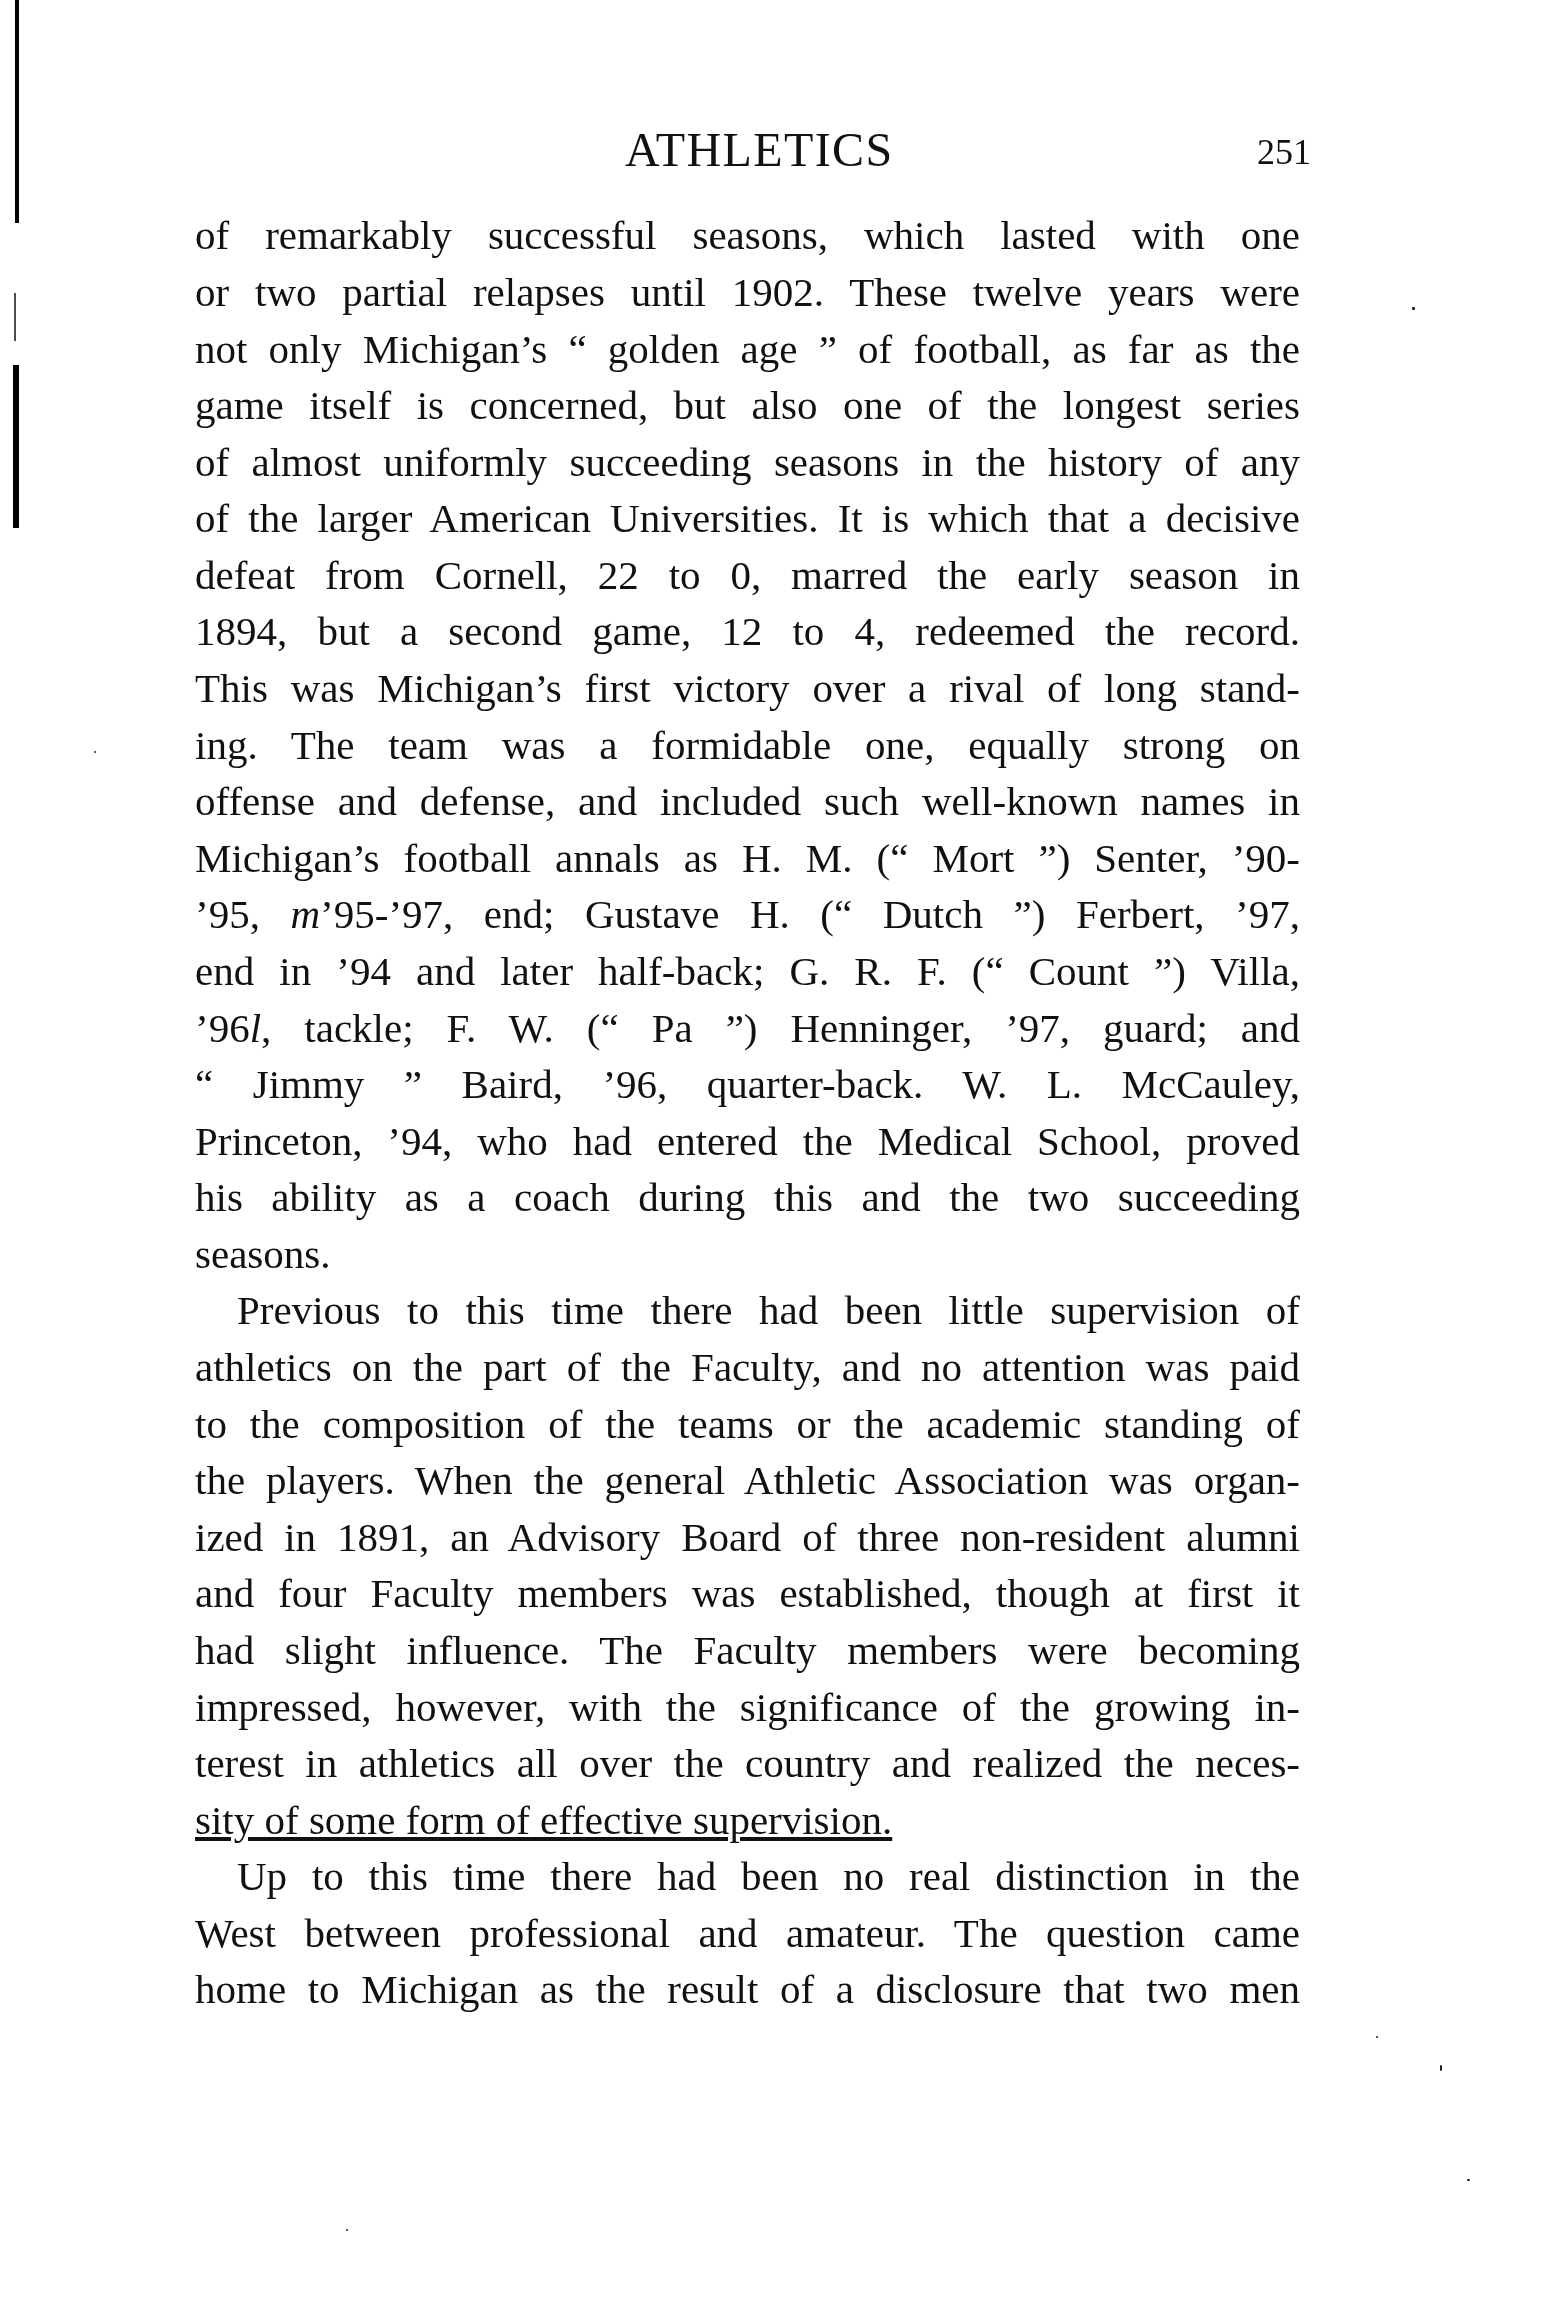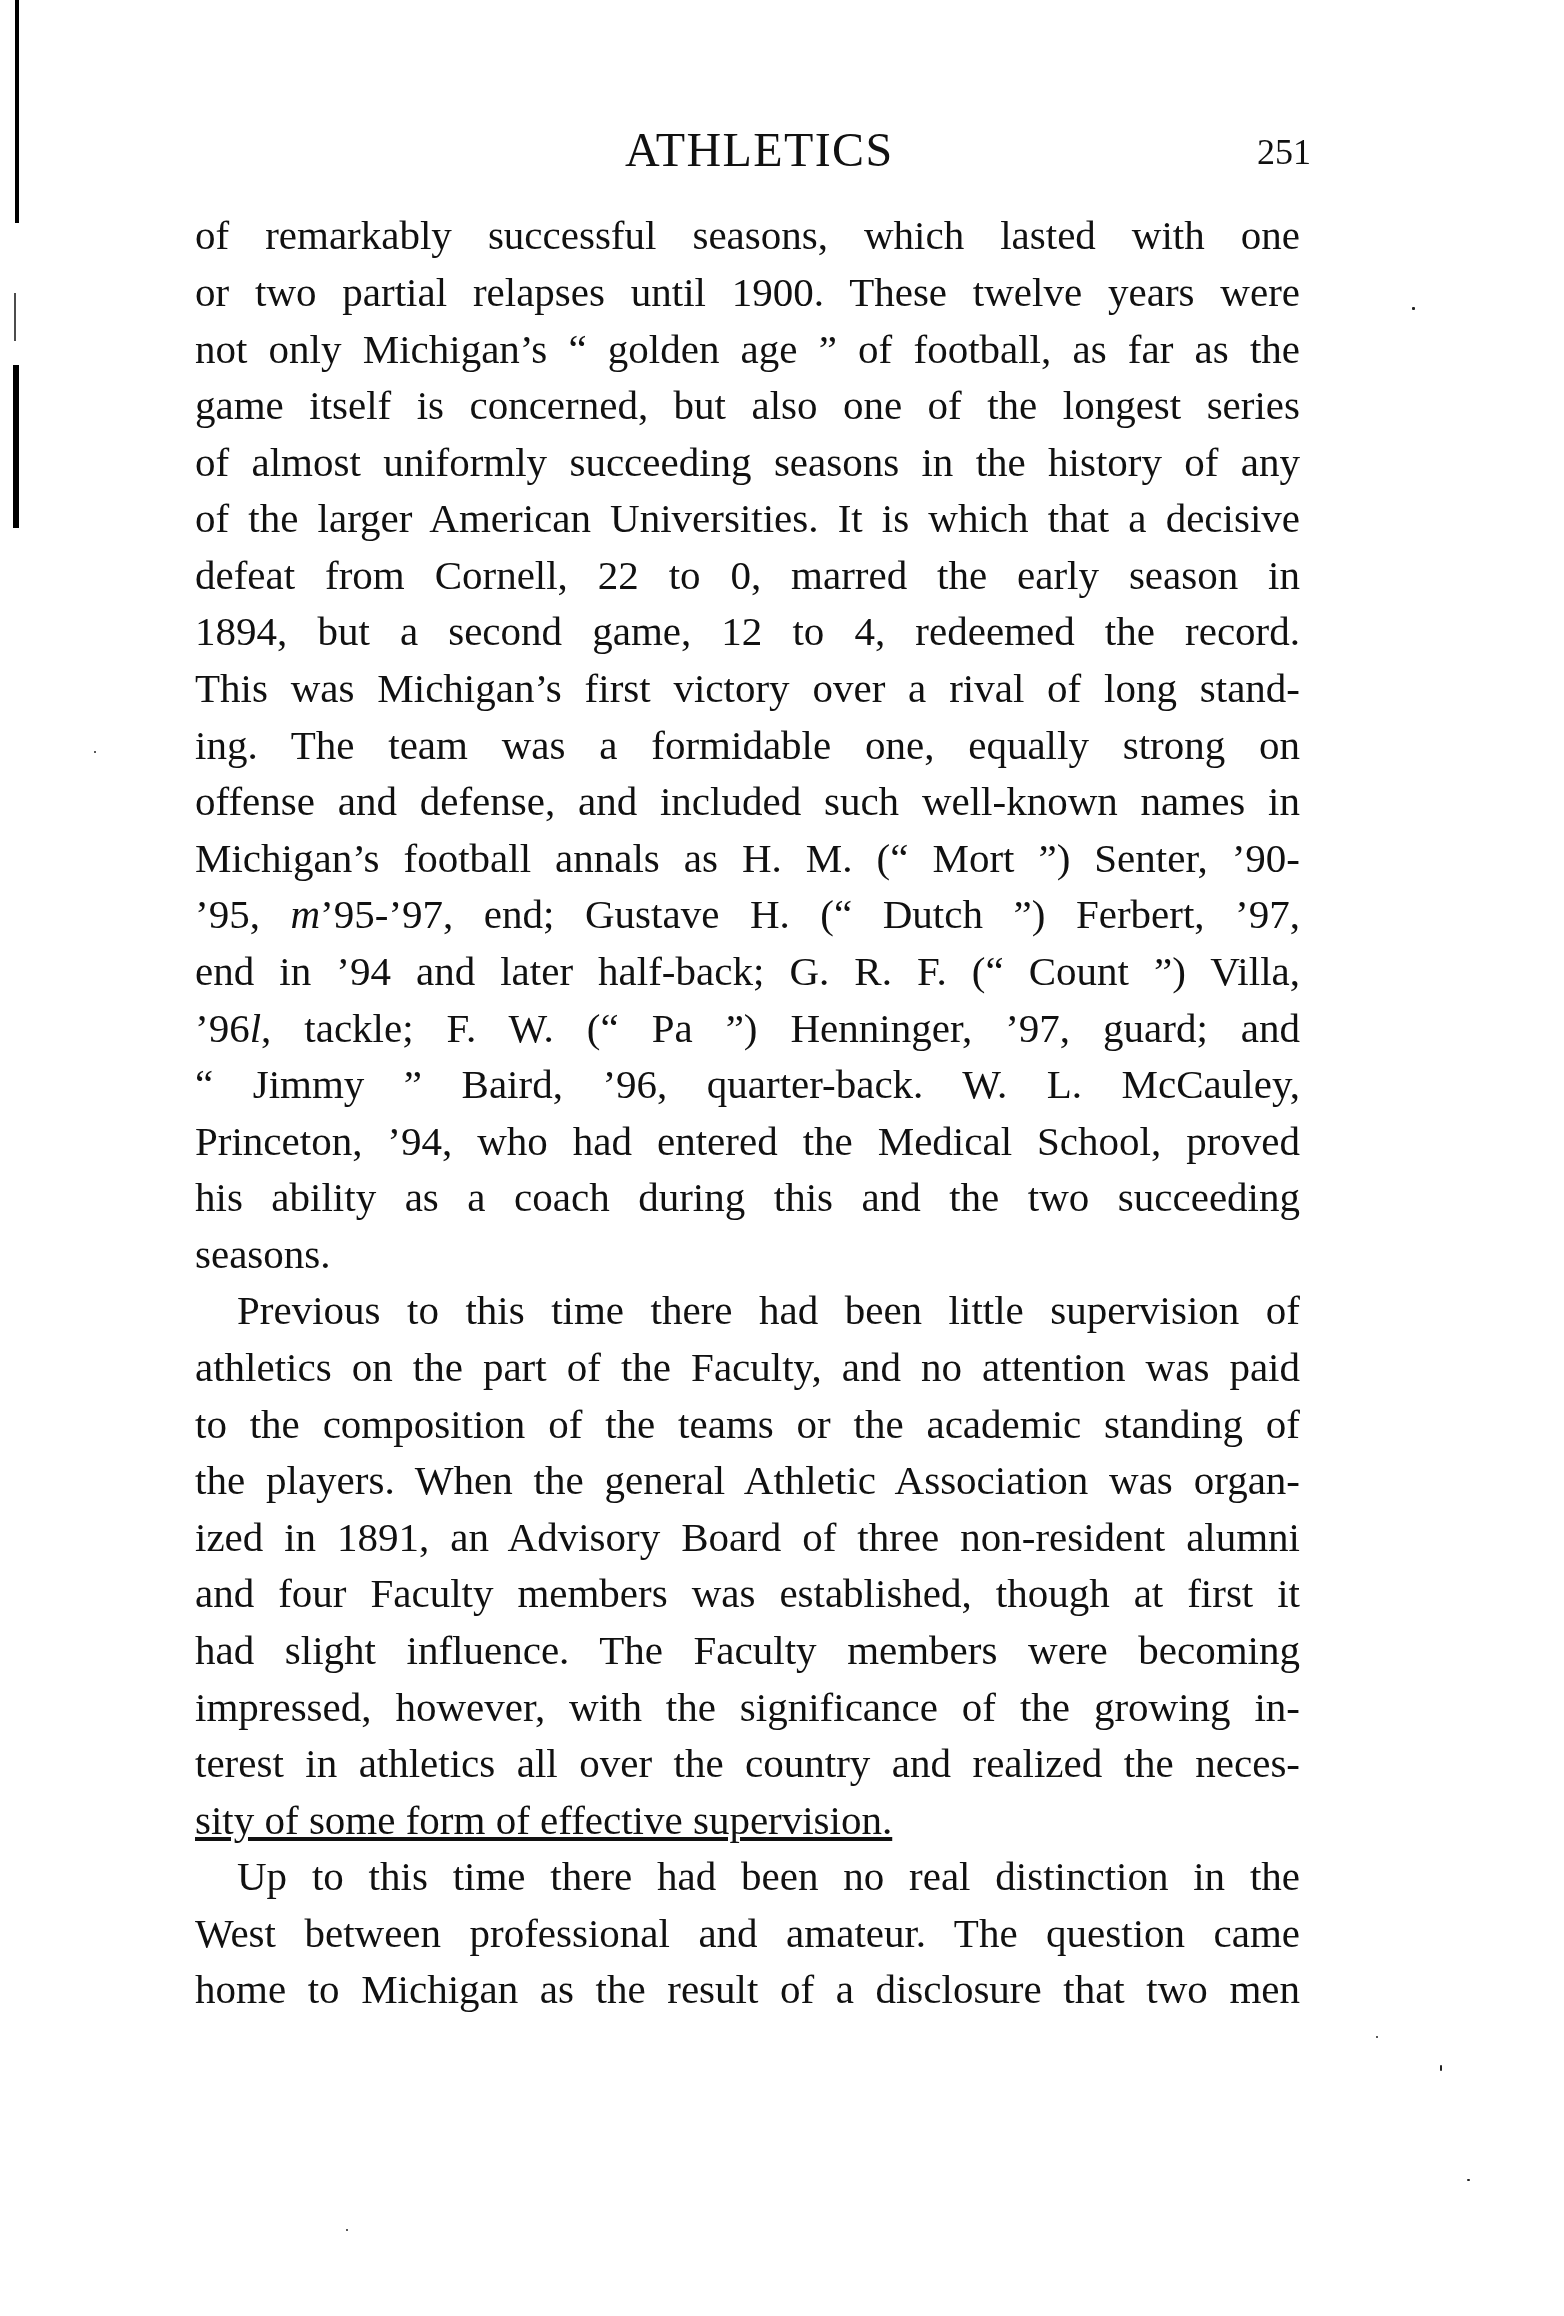--- a/index.html
+++ b/index.html
@@ -44,21 +44,21 @@
 
   <div class="scan-edge" style="left:15.4px; top:0px; width:3.8px; height:223px;"></div>
   <div class="scan-edge" style="left:14.4px; top:293px; width:1.9px; height:48px; opacity:.7;"></div>
   <div class="scan-edge" style="left:13.4px; top:365px; width:5.8px; height:163px;"></div>
 
   <div class="running-head">ATHLETICS</div>
   <div class="page-number">251</div>
 
   <div class="body-text" id="body-text">
       <div class="line" style="left: 195px; width: 1105px; top: 211px; white-space: normal; height: 48px; overflow: visible;"><span>of remarkably successful seasons, which lasted with one</span></div>
-      <div class="line" style="left: 195px; width: 1105px; top: 268px; white-space: normal; height: 48px; overflow: visible;"><span>or two partial relapses until 1900.  These twelve years were</span></div>
+      <div class="line" style="left: 195px; width: 1105px; top: 268px; white-space: normal; height: 48px; overflow: visible;"><span>or two partial relapses until 1902.  These twelve years were</span></div>
       <div class="line" style="left: 195px; width: 1105px; top: 325px; white-space: normal; height: 48px; overflow: visible;"><span>not only Michigan’s “ golden age ” of football, as far as the</span></div>
       <div class="line" style="left: 195px; width: 1105px; top: 381px; white-space: normal; height: 48px; overflow: visible;"><span>game itself is concerned, but also one of the longest series</span></div>
       <div class="line" style="left: 195px; width: 1105px; top: 438px; white-space: normal; height: 48px; overflow: visible;"><span>of almost uniformly succeeding seasons in the history of any</span></div>
       <div class="line" style="left: 195px; width: 1105px; top: 494px; white-space: normal; height: 48px; overflow: visible;"><span>of the larger American Universities.  It is which that a decisive</span></div>
       <div class="line" style="left: 195px; width: 1105px; top: 551px; white-space: normal; height: 48px; overflow: visible;"><span>defeat from Cornell, 22 to 0, marred the early season in</span></div>
       <div class="line" style="left: 195px; width: 1105px; top: 607px; white-space: normal; height: 48px; overflow: visible;"><span>1894, but a second game, 12 to 4, redeemed the record.</span></div>
       <div class="line" style="left: 195px; width: 1105px; top: 664px; white-space: normal; height: 48px; overflow: visible;"><span>This was Michigan’s first victory over a rival of long stand-</span></div>
       <div class="line" style="left: 195px; width: 1105px; top: 721px; white-space: normal; height: 48px; overflow: visible;"><span>ing.  The team was a formidable one, equally strong on</span></div>
       <div class="line" style="left: 195px; width: 1105px; top: 777px; white-space: normal; height: 48px; overflow: visible;"><span>offense and defense, and included such well-known names in</span></div>
       <div class="line" style="left: 195px; width: 1105px; top: 834px; white-space: normal; height: 48px; overflow: visible;"><span>Michigan’s football annals as H. M. (“ Mort ”) Senter, ’90-</span></div>

